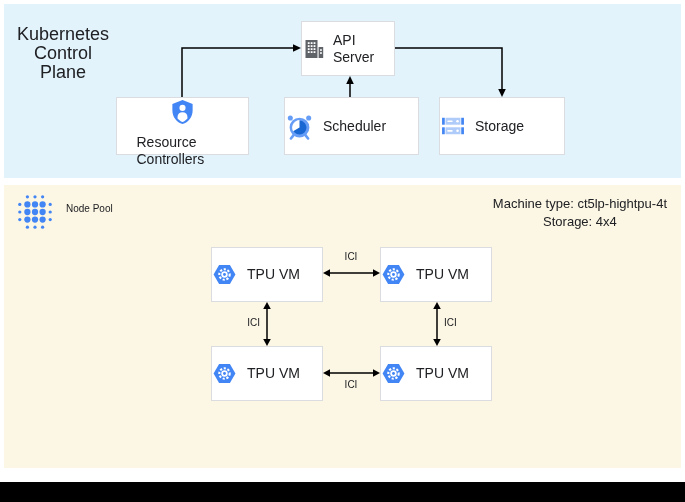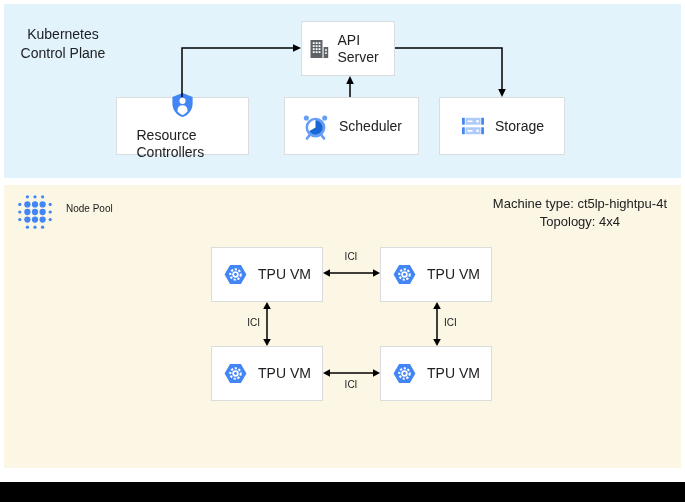--- a/index.html
+++ b/index.html
@@ -6,26 +6,26 @@
   .canvas {
     position:relative; width:685px; height:502px; background:#ffffff;
     font-family:"Liberation Sans", sans-serif; color:#202124; overflow:hidden;
   }
   .panel { position:absolute; }
   .cp-panel { left:4px; top:4px; width:677px; height:174px; background:#E2F3FC; }
   .np-panel { left:4px; top:185px; width:677px; height:283px; background:#FCF6E4; }
 
   .cp-title {
     position:absolute; left:10px; top:25px; width:106px;
-    font-size:14px; line-height:19px; text-align:center; white-space:pre-line;
+    font-size:18px; line-height:19px; text-align:center; white-space:pre-line;
   }
 
   .node-box {
     position:absolute; background:#ffffff; border:1px solid #DADCE0;
-    display:flex; align-items:center; justify-content:center; gap:9px;
+    display:flex; align-items:center; gap:9px;
     font-size:14px; line-height:17px; color:#202124; box-sizing:border-box;
   }
   #box-api     { left:301px; top:21px;  width:94px;  height:55px; gap:7px; }
   #box-rc      { left:116px; top:97px;  width:133px; height:58px;flex-direction:column; }
   #box-sched   { left:284px; top:97px;  width:135px; height:58px; }
   #box-storage { left:439px; top:97px;  width:126px; height:58px; }
   .node-label { max-width:92px; }
   #box-api .node-label { max-width:52px; }
 
   .tpu-box { width:112px; height:55px; gap:10px; }
@@ -154,21 +154,21 @@
         <circle cx="28" cy="20" r="3.3"></circle>
       <circle cx="12" cy="28" r="3.3"></circle>
         <circle cx="20" cy="28" r="3.3"></circle>
         <circle cx="28" cy="28" r="3.3"></circle>
     </g>
   </svg>
   <div class="np-title">Node Pool</div>
 
   <div class="machine-info">
     <div>Machine type: ct5lp-hightpu-4t</div>
-    <div>Topology: 4x4</div>
+    <div>Storage: 4x4</div>
   </div>
 
   <div class="node-box tpu-box" id="tpu-tl">
     <svg class="icon" viewBox="0 0 24 24" width="25" height="25">
       <polygon points="1.5,12 6.8,2.8 17.2,2.8 22.5,12 17.2,21.2 6.8,21.2" fill="#4285F4"></polygon>
       <circle cx="12" cy="12" r="5" fill="none" stroke="#ffffff" stroke-width="2" stroke-dasharray="2.1,1.6"></circle>
       <circle cx="12" cy="12" r="3.1" fill="#ffffff"></circle>
       <circle cx="12" cy="12" r="1.4" fill="#4285F4"></circle>
     </svg>
     <span class="node-label">TPU VM</span>

